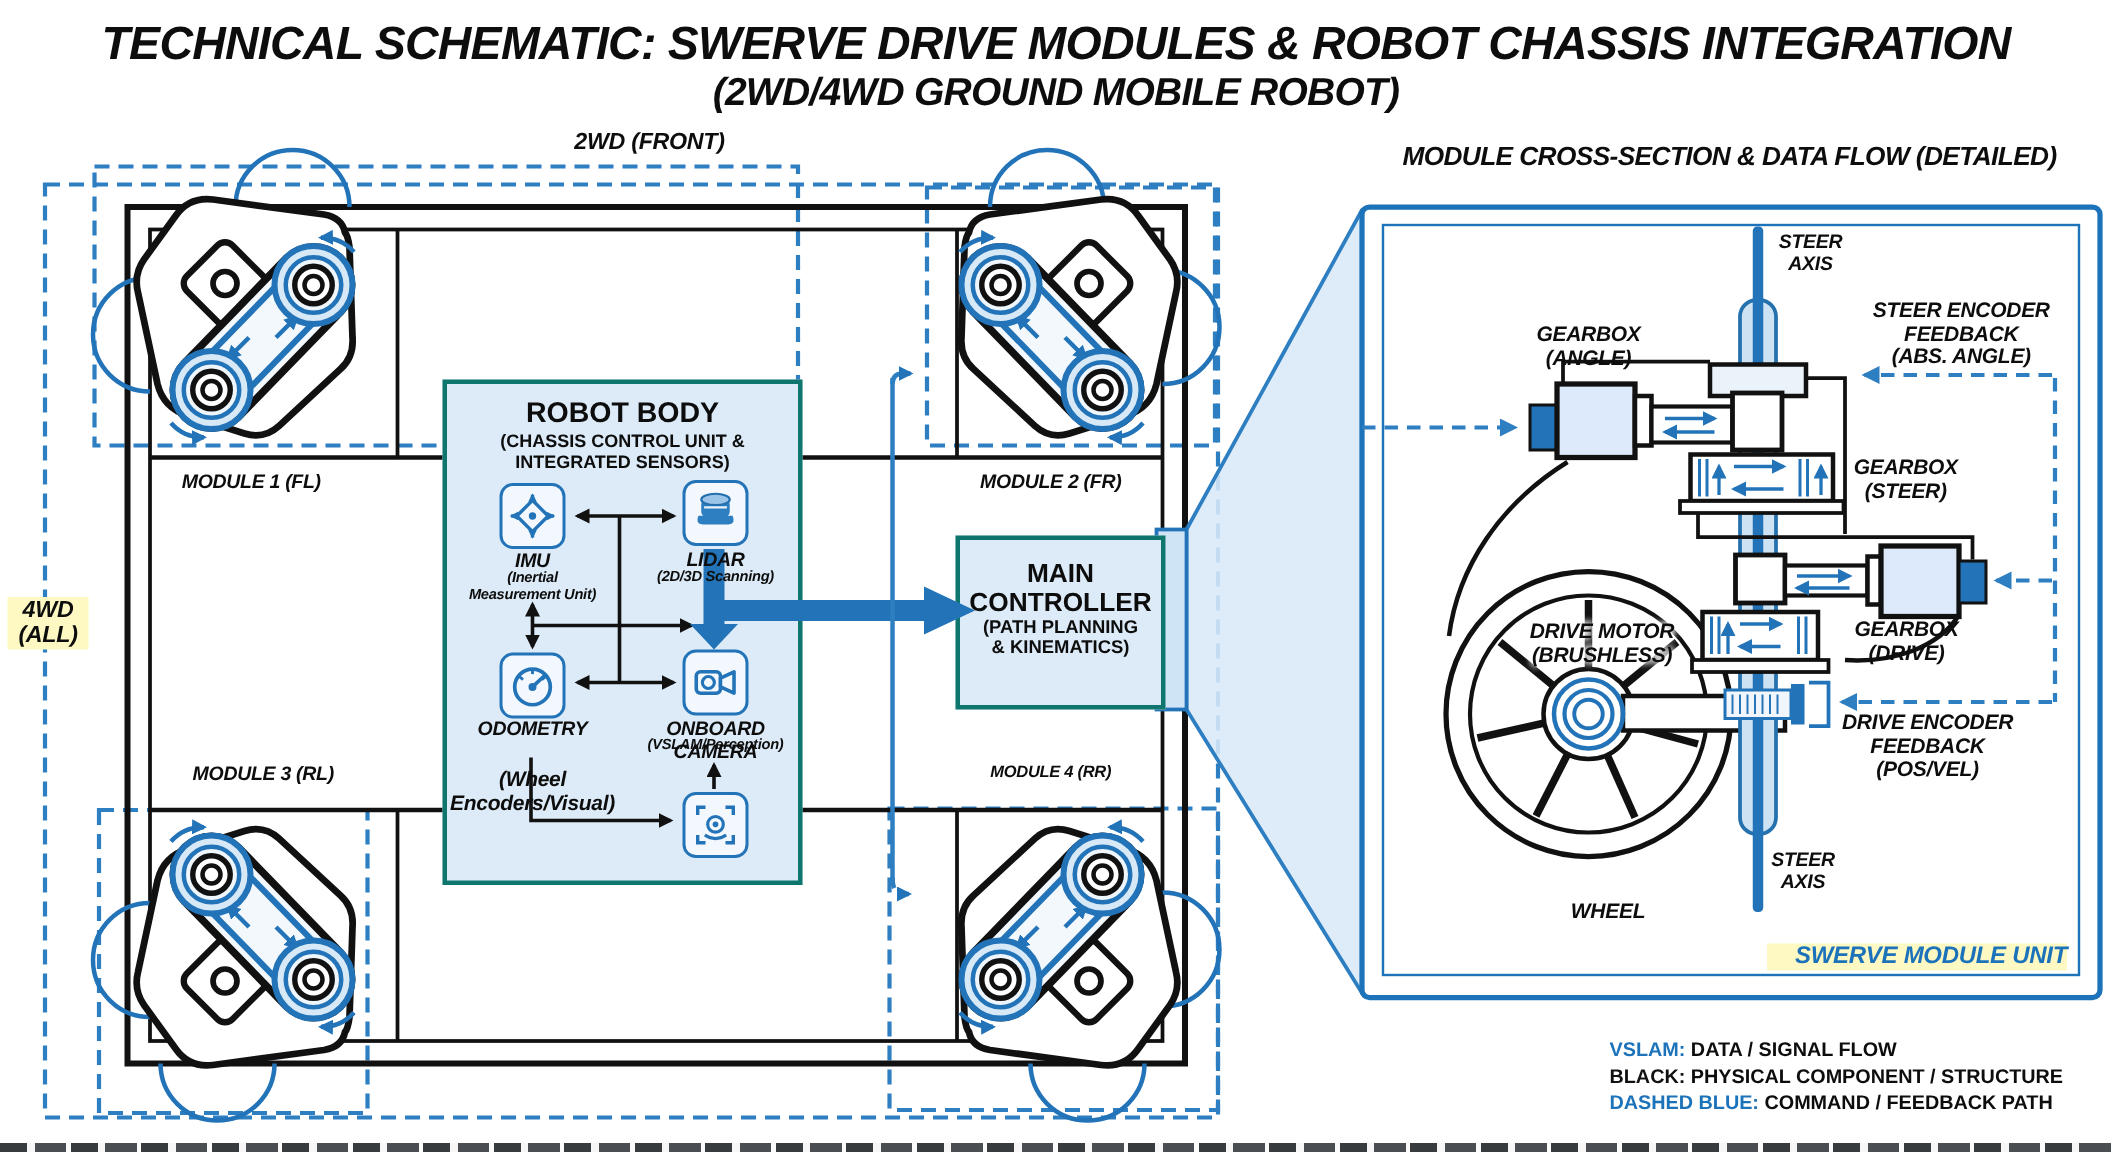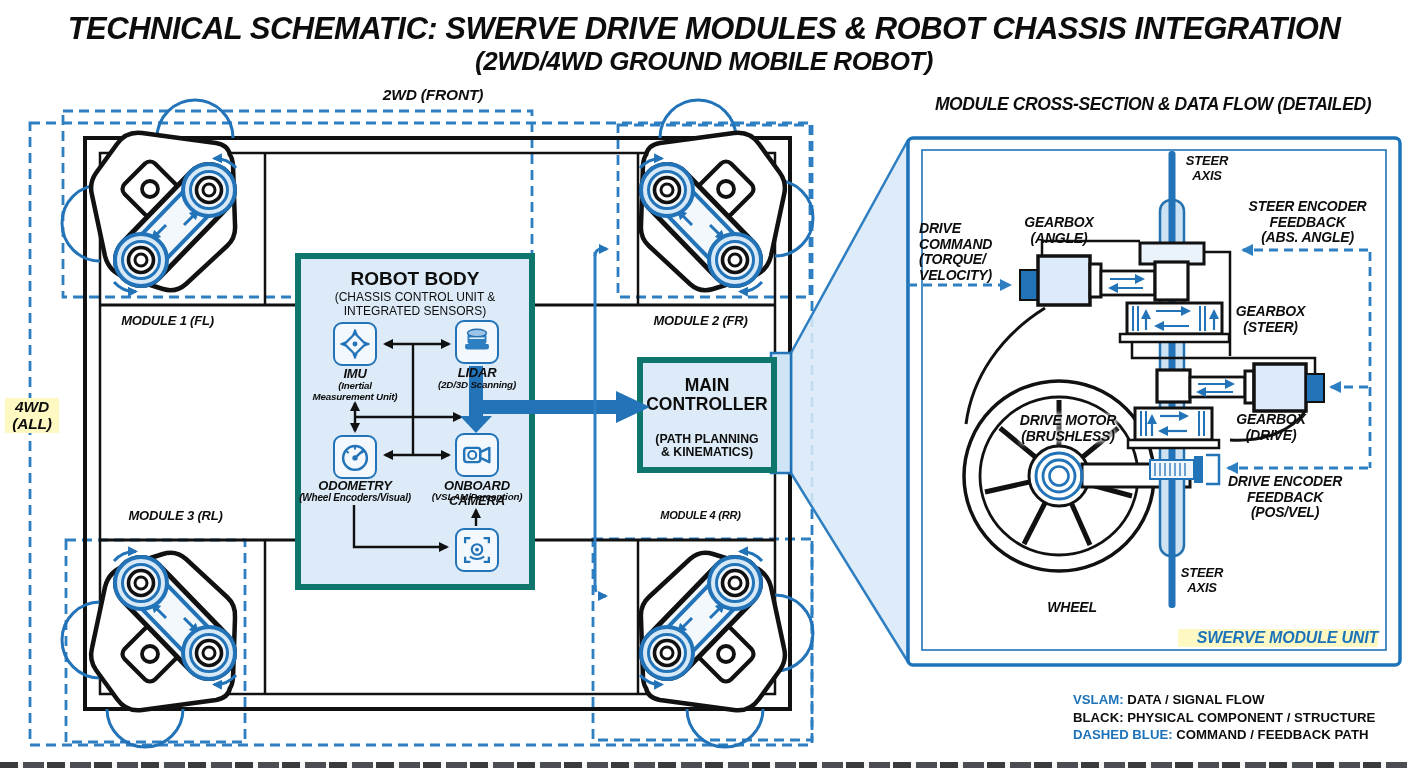--- a/index.html
+++ b/index.html
@@ -6,21 +6,21 @@
   #stage{position:relative;width:1408px;height:768px;background:#ffffff;overflow:hidden;
          font-family:"Liberation Sans", sans-serif;color:#0d0d0d;}
   .lbl{position:absolute;font-weight:800;color:#0d0d0d;text-align:center;
        white-space:pre-line;line-height:1.12;letter-spacing:-0.2px;font-style:italic;}
   .left{text-align:left;}
   .blue{color:#1d73ba;}
   .bgw{background:#fef9c3;}
   svg{position:absolute;left:0;top:0;}
   .tile{position:absolute;border:2.5px solid #2273b8;border-radius:9px;background:#f2f8fd;
         box-sizing:border-box;display:flex;align-items:center;justify-content:center;}
-  .bluebox{position:absolute;background:#dcebf7;border:6px solid #0f766e;box-sizing:border-box;
+  .bluebox{position:absolute;background:#dcebf7;border:3px solid #0f766e;box-sizing:border-box;
            text-align:center;font-weight:800;}
   .legend-row{white-space:pre;}
   .legend-row .lk{font-weight:800;}
   .legend-row:nth-child(1) .lk, .legend-row:nth-child(3) .lk{color:#1d73ba;}
   .legend-row:nth-child(2) .lk{color:#111111;}
   #bottom-cut{position:absolute;left:0;bottom:0;width:1408px;height:6px;opacity:.85;
     background:repeating-linear-gradient(90deg,#15191c 0 18px,#f5f5f5 18px 23px,#2a2e33 23px 44px,#fafafa 44px 47px);}
 </style>
 </head>
 <body>
@@ -228,21 +228,21 @@
   <div class="lbl bgw" style="left:5px;top:398px;width:54px;font-size:15.5px;z-index:5;">4WD
 (ALL)</div>
 
   <div class="lbl" style="left:105px;top:314px;width:125px;font-size:13px;">MODULE 1 (FL)</div>
   <div class="lbl" style="left:638px;top:314px;width:125px;font-size:13px;">MODULE 2 (FR)</div>
   <div class="lbl" style="left:113px;top:509px;width:125px;font-size:13px;">MODULE 3 (RL)</div>
   <div class="lbl" style="left:638px;top:509px;width:125px;font-size:11px;">MODULE 4 (RR)</div>
 
   <div class="bluebox" style="left:295px;top:253px;width:240px;height:337px;z-index:2;">
     <div style="margin-top:9px;font-size:19px;">ROBOT BODY</div>
-    <div style="font-size:12px;line-height:1.18;white-space:pre-line;font-weight:400;">(CHASSIS CONTROL UNIT &amp;
+    <div style="font-size:12px;line-height:1.18;white-space:pre-line;font-weight:700;">(CHASSIS CONTROL UNIT &amp;
 INTEGRATED SENSORS)</div>
   </div>
 
   <div class="tile" style="left:333px;top:322px;width:44px;height:44px;z-index:2;">
     <svg width="38" height="38" viewBox="0 0 40 40" style="position:static;">
       <defs>
           <marker id="ai" markerUnits="userSpaceOnUse" markerWidth="8" markerHeight="8" refX="5" refY="3" orient="auto">
             <path d="M0,0 L6,3 L0,6 Z" fill="#2273b8"></path>
           </marker>
         </defs>
@@ -294,29 +294,29 @@
       <path d="M12.5,27 Q20,32 27.5,27" fill="none" stroke="#2273b8" stroke-width="2.2"></path>
     </svg>
   </div>
 
   <div class="lbl" style="left:321px;top:367px;width:68px;font-size:13px;z-index:4;">IMU</div>
   <div class="lbl" style="left:293px;top:381px;width:124px;font-size:9.8px;font-weight:700;z-index:4;">(Inertial
 Measurement Unit)</div>
   <div class="lbl" style="left:443px;top:366px;width:68px;font-size:13px;z-index:4;">LIDAR</div>
   <div class="lbl" style="left:425px;top:380px;width:104px;font-size:9.8px;font-weight:700;z-index:4;">(2D/3D Scanning)</div>
   <div class="lbl" style="left:306px;top:479px;width:98px;font-size:13px;z-index:4;">ODOMETRY</div>
-  <div class="lbl" style="left:288px;top:492px;width:134px;font-size:10px;font-weight:700;z-index:4;">(Wheel Encoders/Visual)</div>
+  <div class="lbl" style="left:288px;top:512px;width:134px;font-size:14px;font-weight:700;z-index:4;">(Wheel Encoders/Visual)</div>
   <div class="lbl" style="left:415px;top:479px;width:124px;font-size:13px;z-index:4;">ONBOARD CAMERA</div>
   <div class="lbl" style="left:425px;top:492px;width:104px;font-size:9.8px;font-weight:700;z-index:4;">(VSLAM/Perception)</div>
 
 
   <div class="bluebox" style="left:637px;top:357px;width:140px;height:116px;z-index:2;">
     <div style="margin-top:13px;font-size:17.5px;line-height:1.1;white-space:pre-line;">MAIN
 CONTROLLER</div>
-    <div style="font-size:12.3px;line-height:1.12;white-space:pre-line;margin-top:18px;">(PATH PLANNING
+    <div style="font-size:12.3px;line-height:1.12;white-space:pre-line;margin-top:0;">(PATH PLANNING
 &amp; KINEMATICS)</div>
   </div>
 
   <svg width="1408" height="768" viewBox="0 0 1408 768" style="z-index:3;pointer-events:none;">
     <defs>
       <marker id="mb2" markerUnits="userSpaceOnUse" markerWidth="14" markerHeight="14" refX="8" refY="5" orient="auto-start-reverse">
         <path d="M0,0 L10,5 L0,10 Z" fill="#111"></path>
       </marker>
       <marker id="au2" markerUnits="userSpaceOnUse" markerWidth="14" markerHeight="14" refX="8" refY="5" orient="auto-start-reverse">
         <path d="M0,0 L10,5 L0,10 Z" fill="#2273b8"></path>
@@ -344,24 +344,20 @@
       <path d="M595,585 Q595,596 602,596 H606" stroke-width="3" stroke-dasharray="7 5" marker-end="url(#au2)"></path>
     </g>
   </svg>
 
   <div class="lbl" style="left:906px;top:95px;width:494px;font-size:17.5px;letter-spacing:-0.4px;z-index:4;">MODULE CROSS-SECTION &amp; DATA FLOW (DETAILED)</div>
   <div class="lbl" style="left:1178px;top:154px;width:58px;font-size:13px;z-index:4;">STEER
 AXIS</div>
   <div class="lbl" style="left:1235px;top:199px;width:145px;font-size:14px;z-index:4;">STEER ENCODER
 FEEDBACK
 (ABS. ANGLE)</div>
-  <div class="lbl left" style="left:919px;top:221px;width:110px;font-size:14px;z-index:4;">DRIVE
-COMMAND
-(TORQUE/
-VELOCITY)</div>
   <div class="lbl" style="left:1003px;top:215px;width:112px;font-size:14px;z-index:4;">GEARBOX
 (ANGLE)</div>
   <div class="lbl" style="left:1213px;top:304px;width:115px;font-size:14px;z-index:4;">GEARBOX
 (STEER)</div>
   <div class="lbl" style="left:1210px;top:412px;width:122px;font-size:14px;z-index:4;">GEARBOX
 (DRIVE)</div>
   <div class="lbl" style="left:990px;top:413px;width:156px;font-size:14px;z-index:4;text-shadow:0 0 4px #fff,0 0 4px #fff,0 0 6px #fff;">DRIVE MOTOR
 (BRUSHLESS)</div>
   <div class="lbl" style="left:1207px;top:474px;width:156px;font-size:14px;z-index:4;">DRIVE ENCODER
 FEEDBACK

